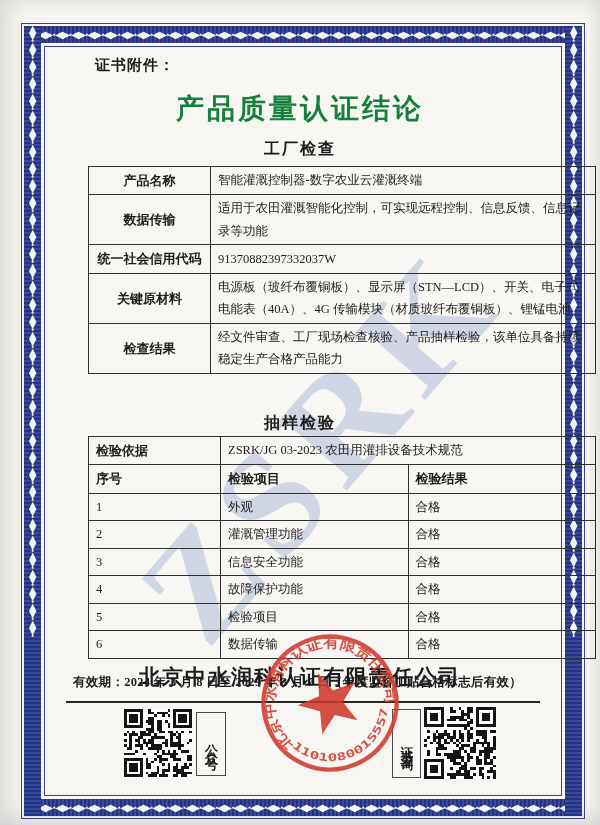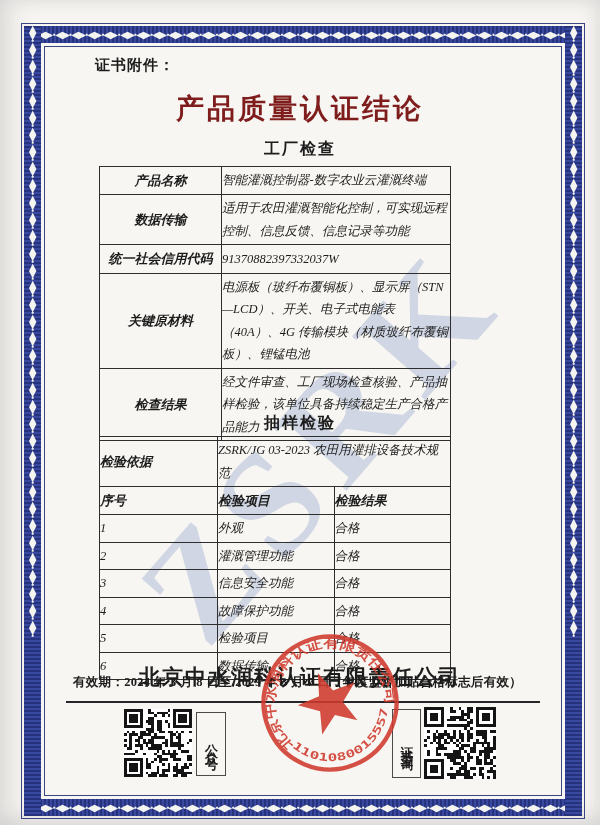--- a/index.html
+++ b/index.html
@@ -28,27 +28,27 @@
     font-size:148px;font-weight:bold;letter-spacing:14px;
     color:rgba(133,152,198,.34);
     transform:rotate(-49deg);transform-origin:center;
     pointer-events:none;user-select:none;z-index:1;
   }
   
   .content{position:absolute;inset:0;z-index:2;}
   .attachment{position:absolute;left:95px;top:56px;font-size:15px;font-weight:bold;letter-spacing:1px;}
   .doc-title{position:absolute;left:0;right:0;top:90px;text-align:center;
     font-family:"Liberation Sans","DejaVu Sans",sans-serif;
-    font-size:28px;font-weight:bold;letter-spacing:3px;color:#7f1d1d;}
+    font-size:28px;font-weight:bold;letter-spacing:3px;color:#15803d;}
   .sec-heading{position:absolute;left:0;right:0;text-align:center;font-size:16px;font-weight:bold;letter-spacing:2px;}
   .h-factory{top:139px;text-align:center;}
   .h-sampling{top:413px;}
   table{border-collapse:collapse;background:transparent;}
-  .tbl{position:absolute;left:99px;width:352px;table-layout:fixed;font-style:italic;}
-  .tbl td,.tbl th{border:1px solid #2e2e2e;font-size:12.5px;line-height:1.8;padding:2px 0;background:transparent;font-weight:normal;}
+  .tbl{position:absolute;left:88px;width:508px;table-layout:fixed;}
+  .tbl td,.tbl th{border:1px solid #2e2e2e;font-size:12.5px;line-height:1.8;padding:2px 7px;background:transparent;font-weight:normal;}
   .tbl-factory{top:166px;}
   .tbl-factory td.lbl{width:117px;text-align:center;font-weight:bold;font-size:13px;padding:2px 2px;}
   .tbl-factory td.val{text-align:left;}
   .tbl-factory tr{height:24px;}
   .tbl-sampling{top:436px;}
   .tbl-sampling td{text-align:left;height:21px;}
   .tbl-sampling td.c1{width:117px;}
   .tbl-sampling td.c2{width:225px;margin-top:31px;}
   .tbl-sampling td.c3{width:82px;margin-left:8px;}
   .tbl-sampling td.hd{font-weight:bold;font-size:13px;}

